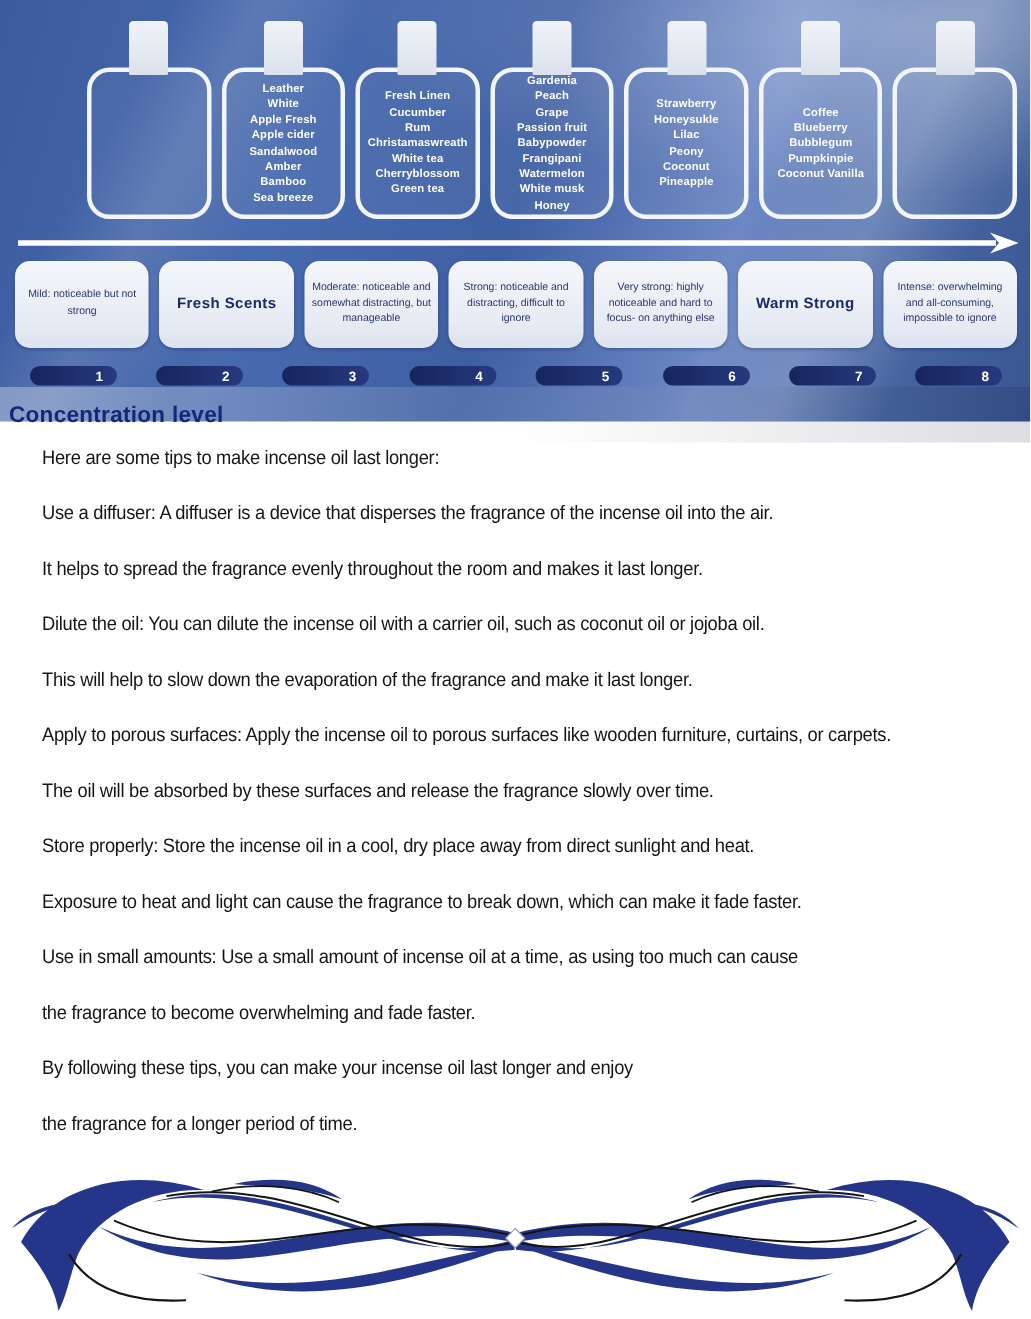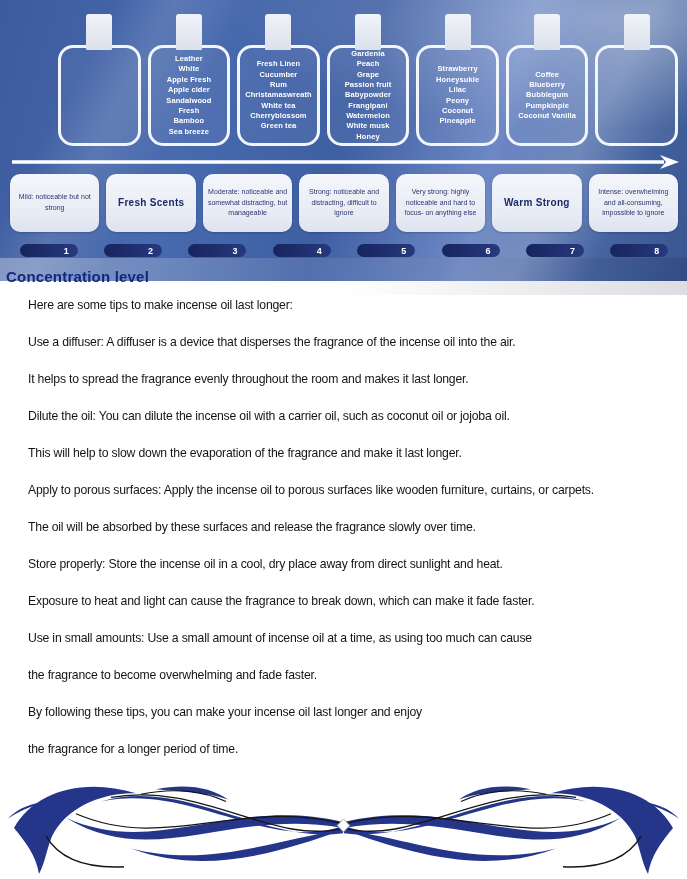--- a/index.html
+++ b/index.html
@@ -96,21 +96,21 @@
           <div class="bottle-body"></div>
         </div>
         <div class="bottle-col">
           <div class="bottle-cap"></div>
           <div class="bottle-body">
             <div class="scent-line">Leather</div>
             <div class="scent-line">White</div>
             <div class="scent-line">Apple Fresh</div>
             <div class="scent-line">Apple cider</div>
             <div class="scent-line">Sandalwood</div>
-            <div class="scent-line">Fresh</div>
+            <div class="scent-line">Amber</div>
             <div class="scent-line">Bamboo</div>
             <div class="scent-line">Sea breeze</div>
           </div>
         </div>
         <div class="bottle-col">
           <div class="bottle-cap"></div>
           <div class="bottle-body">
             <div class="scent-line">Fresh Linen</div>
             <div class="scent-line">Cucumber</div>
             <div class="scent-line">Rum</div>

